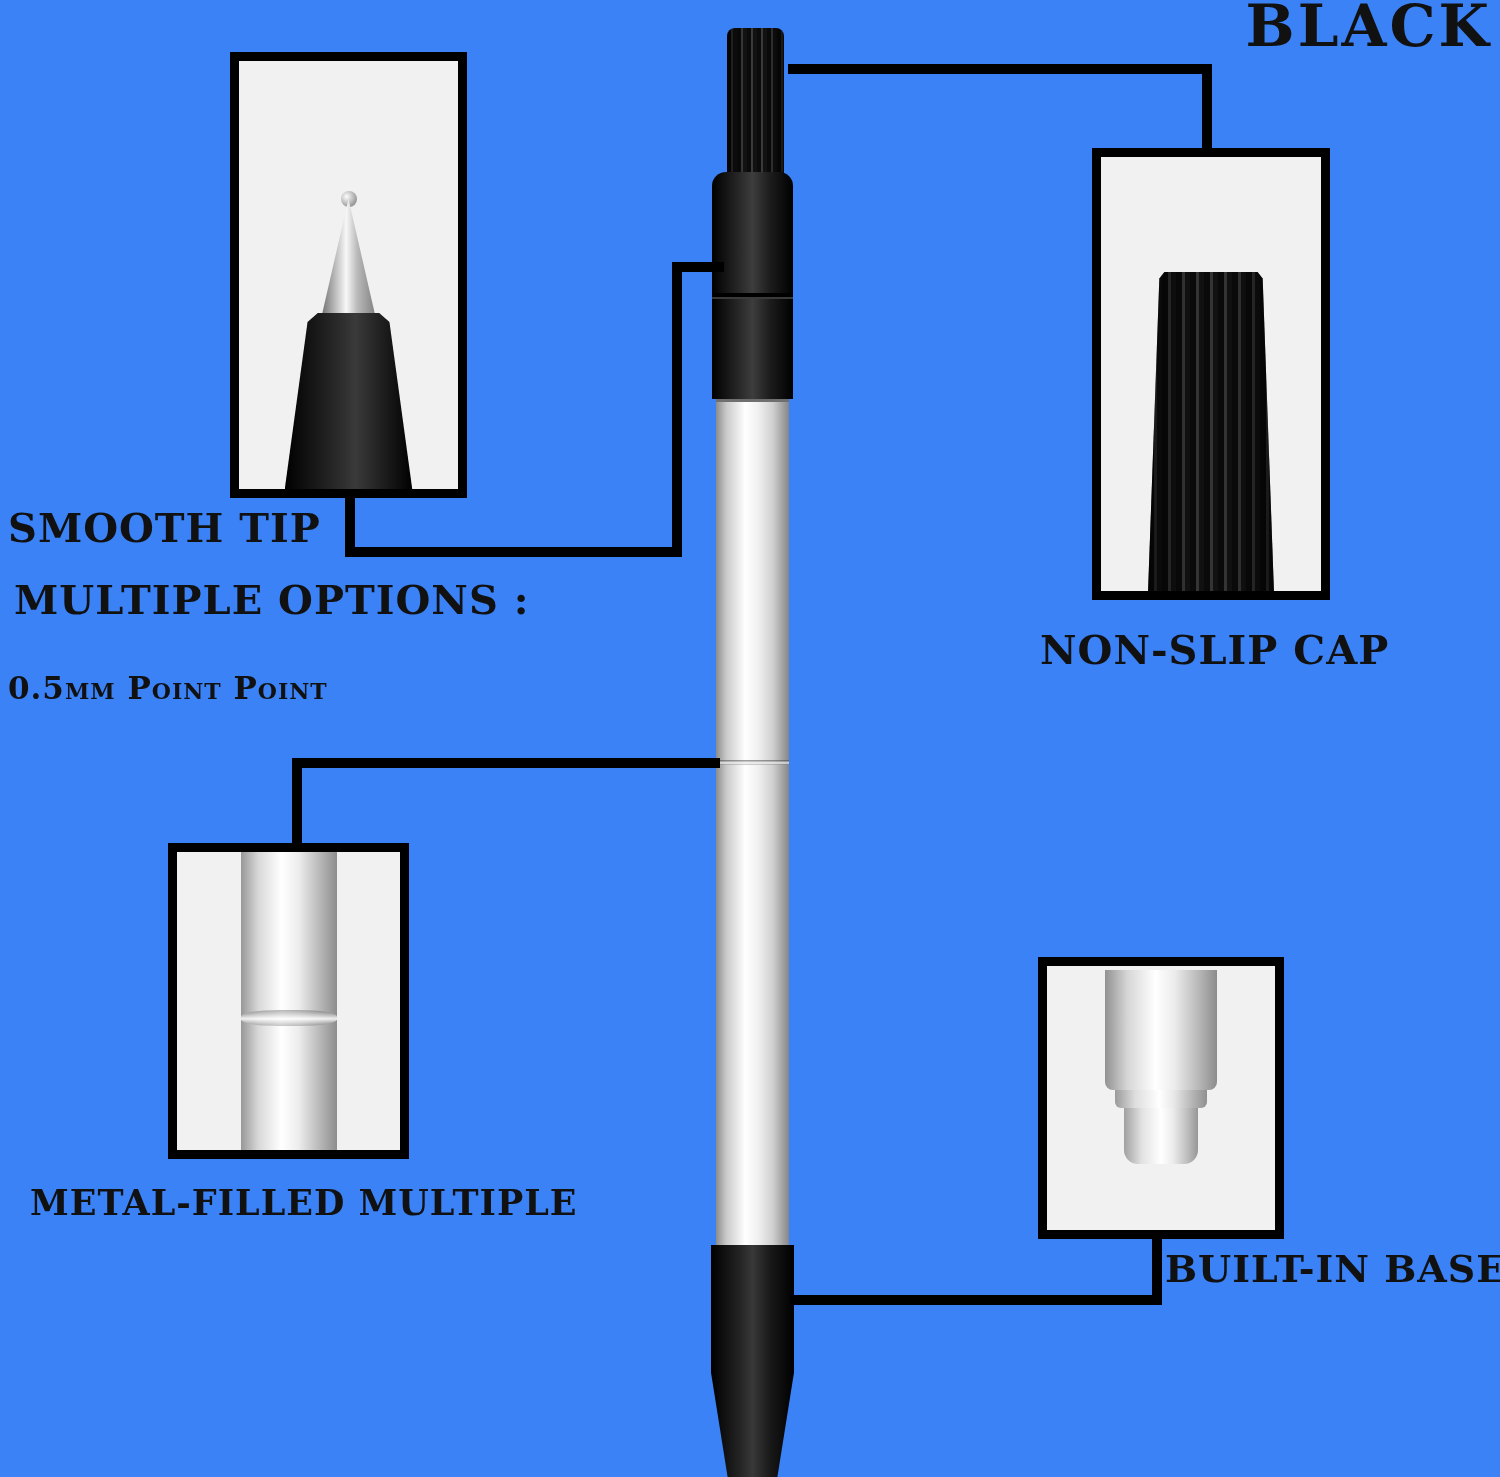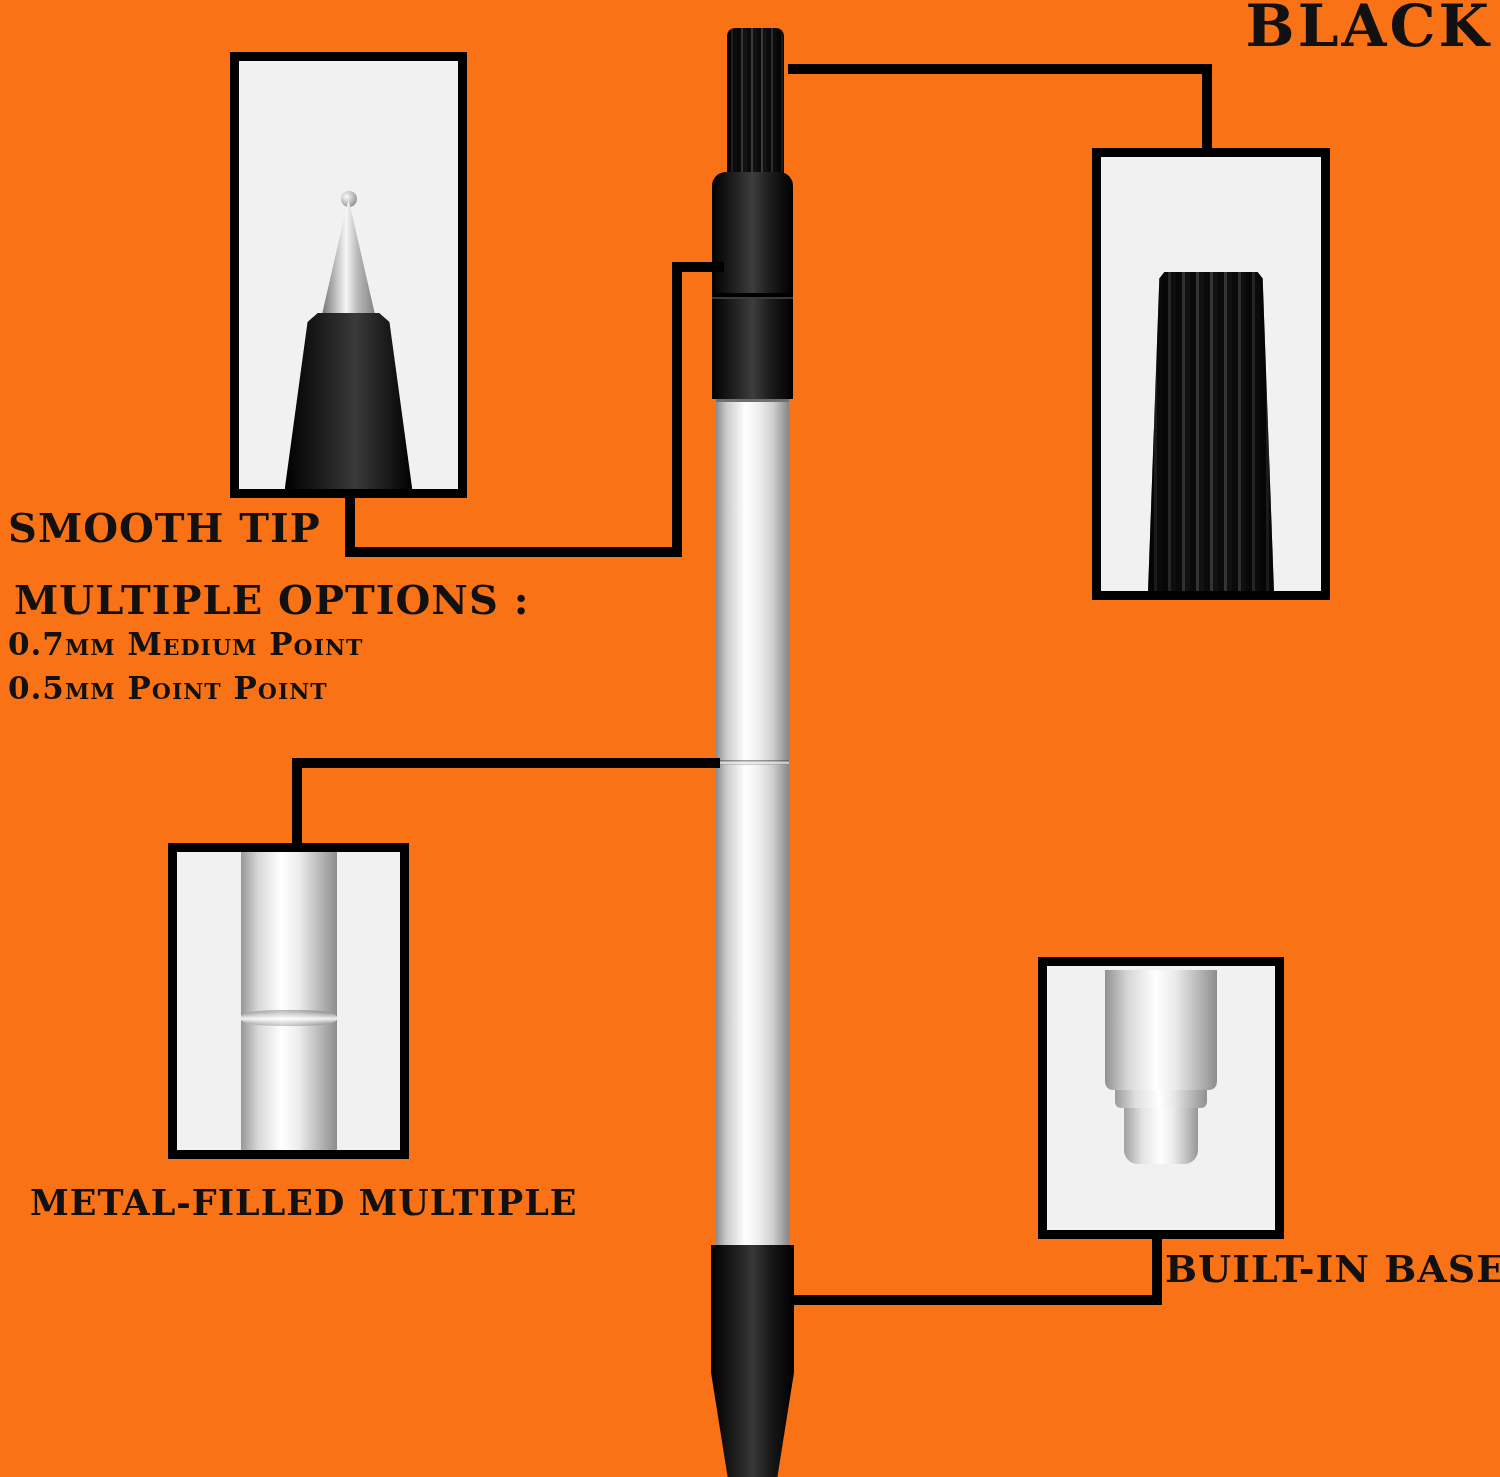--- a/index.html
+++ b/index.html
@@ -1,19 +1,19 @@
 <!DOCTYPE html>
 <html><head>
 <meta charset="utf-8">
 <style>
   html,body{margin:0;padding:0;background:#ffffff;}
   .canvas{
     position:relative;
     width:1500px;height:1477px;
-    background:#f97316;
+    background:#3b82f6;
     font-family:"DejaVu Serif","Liberation Serif",serif;
     overflow:hidden;
   }
   
   .lbl{position:absolute;color:#111;font-weight:bold;white-space:nowrap;}
   .title-black{top:-8px;right:8px;font-size:58px;letter-spacing:3px;}
   .h-label{font-size:40px;letter-spacing:1px;}
   .m-label{font-size:35px;letter-spacing:1px;}
   .opt-label{font-size:31px;letter-spacing:1px;font-variant:small-caps;}
 
@@ -152,18 +152,18 @@
   </div>
 
   <div class="callout" style="left:1038px;top:957px;width:246px;height:282px;">
     <div class="basezoom-top"></div>
     <div class="basezoom-mid"></div>
     <div class="basezoom-bot"></div>
   </div>
 
   <div class="lbl h-label" style="left:8px;top:504px;">SMOOTH TIP</div>
   <div class="lbl h-label" style="left:14px;top:576px;">MULTIPLE OPTIONS :</div>
-  <div class="lbl opt-label" style="left:8px;top:626px;">0.7mm Medium Point</div>
   <div class="lbl opt-label" style="left:8px;top:670px;">0.5mm Point Point</div>
+  <div class="lbl h-label" style="left:1040px;top:626px;">NON-SLIP CAP</div>
   <div class="lbl m-label" style="left:30px;top:1182px;">METAL-FILLED MULTIPLE</div>
   <div class="lbl m-label" style="left:1165px;top:1246px;font-size:38px;">BUILT-IN BASE</div>
 
 </div>
 
 </body></html>

